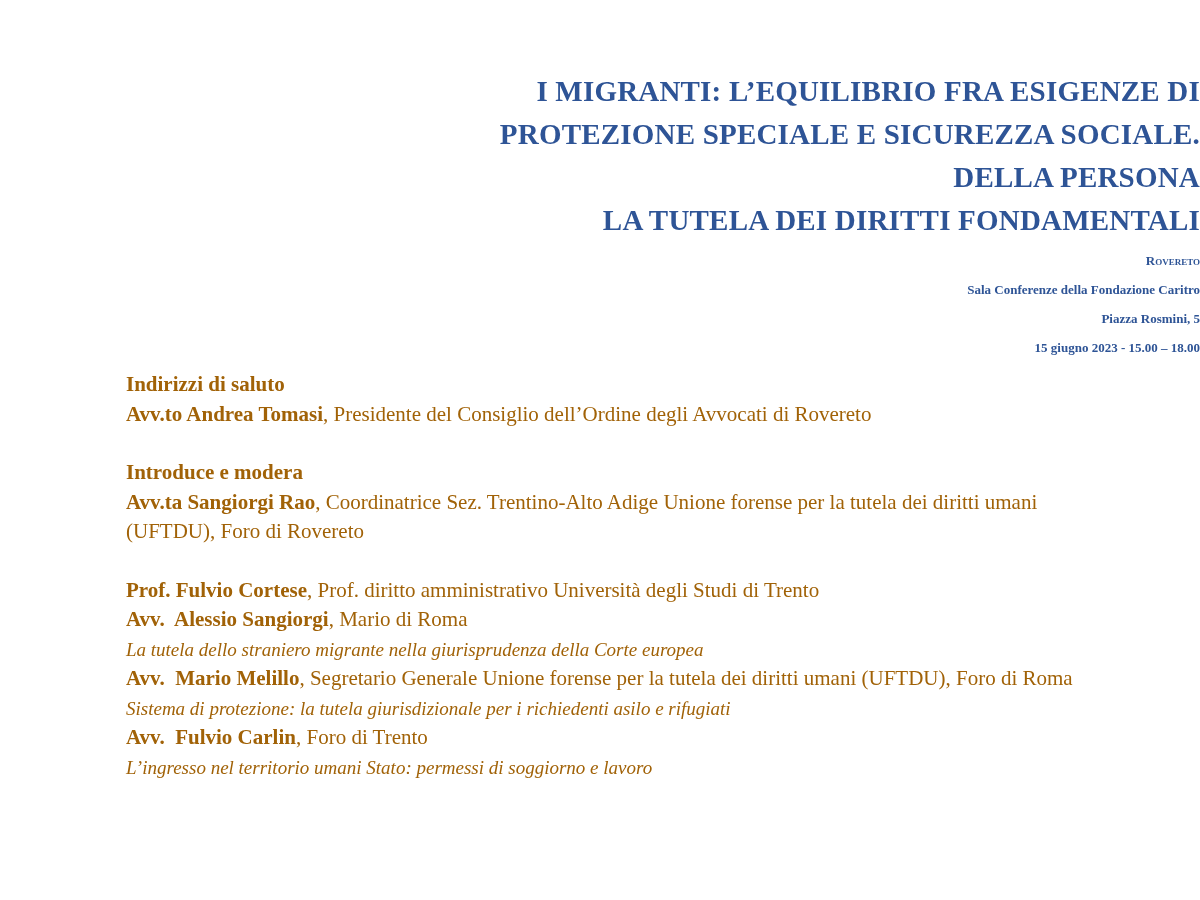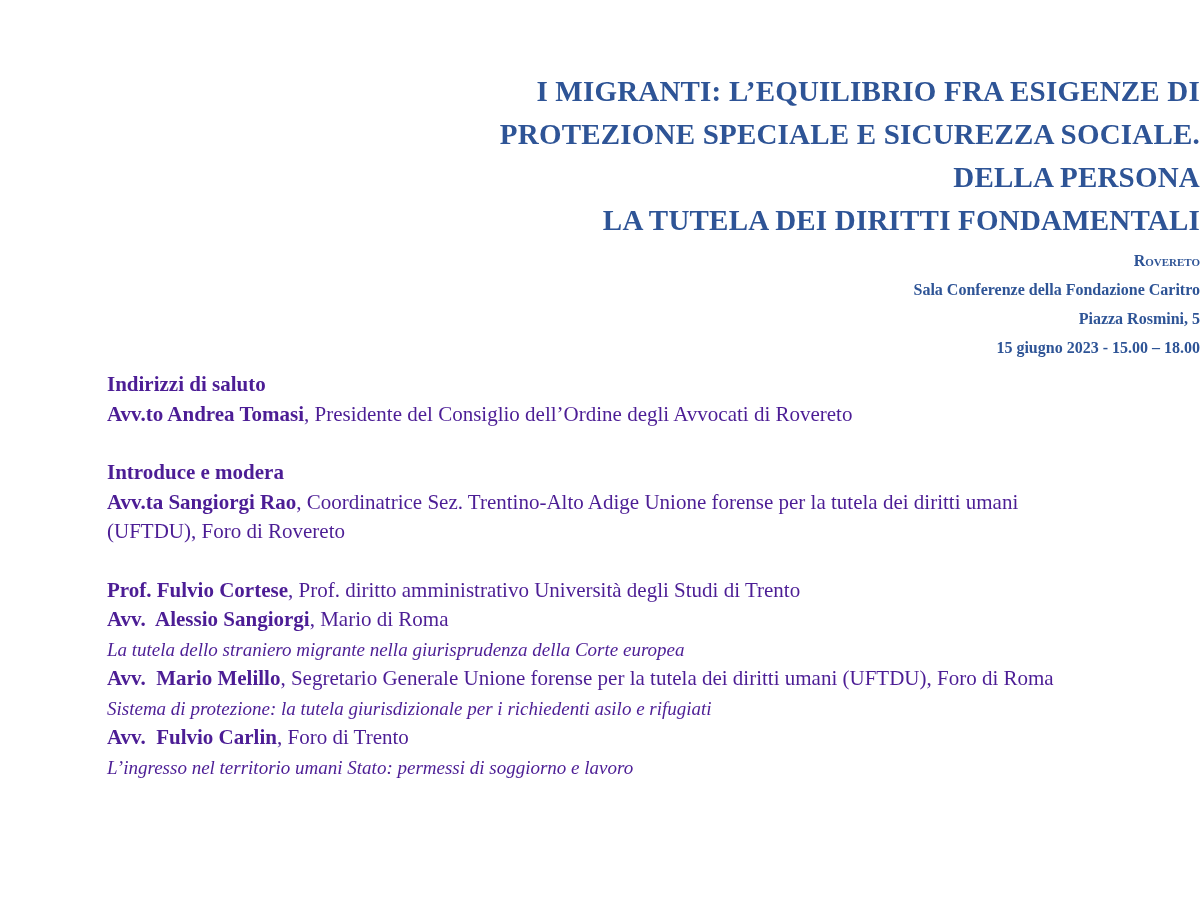--- a/index.html
+++ b/index.html
@@ -25,32 +25,32 @@
     }
     .title-line {
       font-weight: bold;
       font-size: 29px;
       line-height: 43px;
       letter-spacing: 0.2px;
     }
     .venue {
       margin-top: 4px;
       font-weight: bold;
-      font-size: 16px;
+      font-size: 13px;
       line-height: 29px;
     }
     .smallcaps {
       font-variant: small-caps;
     }
     .body {
       position: absolute;
-      left: 107px;
+      left: 126px;
       top: 370px;
       width: 960px;
-      color: #4c1d95;
+      color: #a16207;
       font-size: 21px;
       line-height: 29.5px;
     }
     .section {
       margin-bottom: 29px;
     }
     .section-heading {
       font-weight: bold;
     }
     .name {

